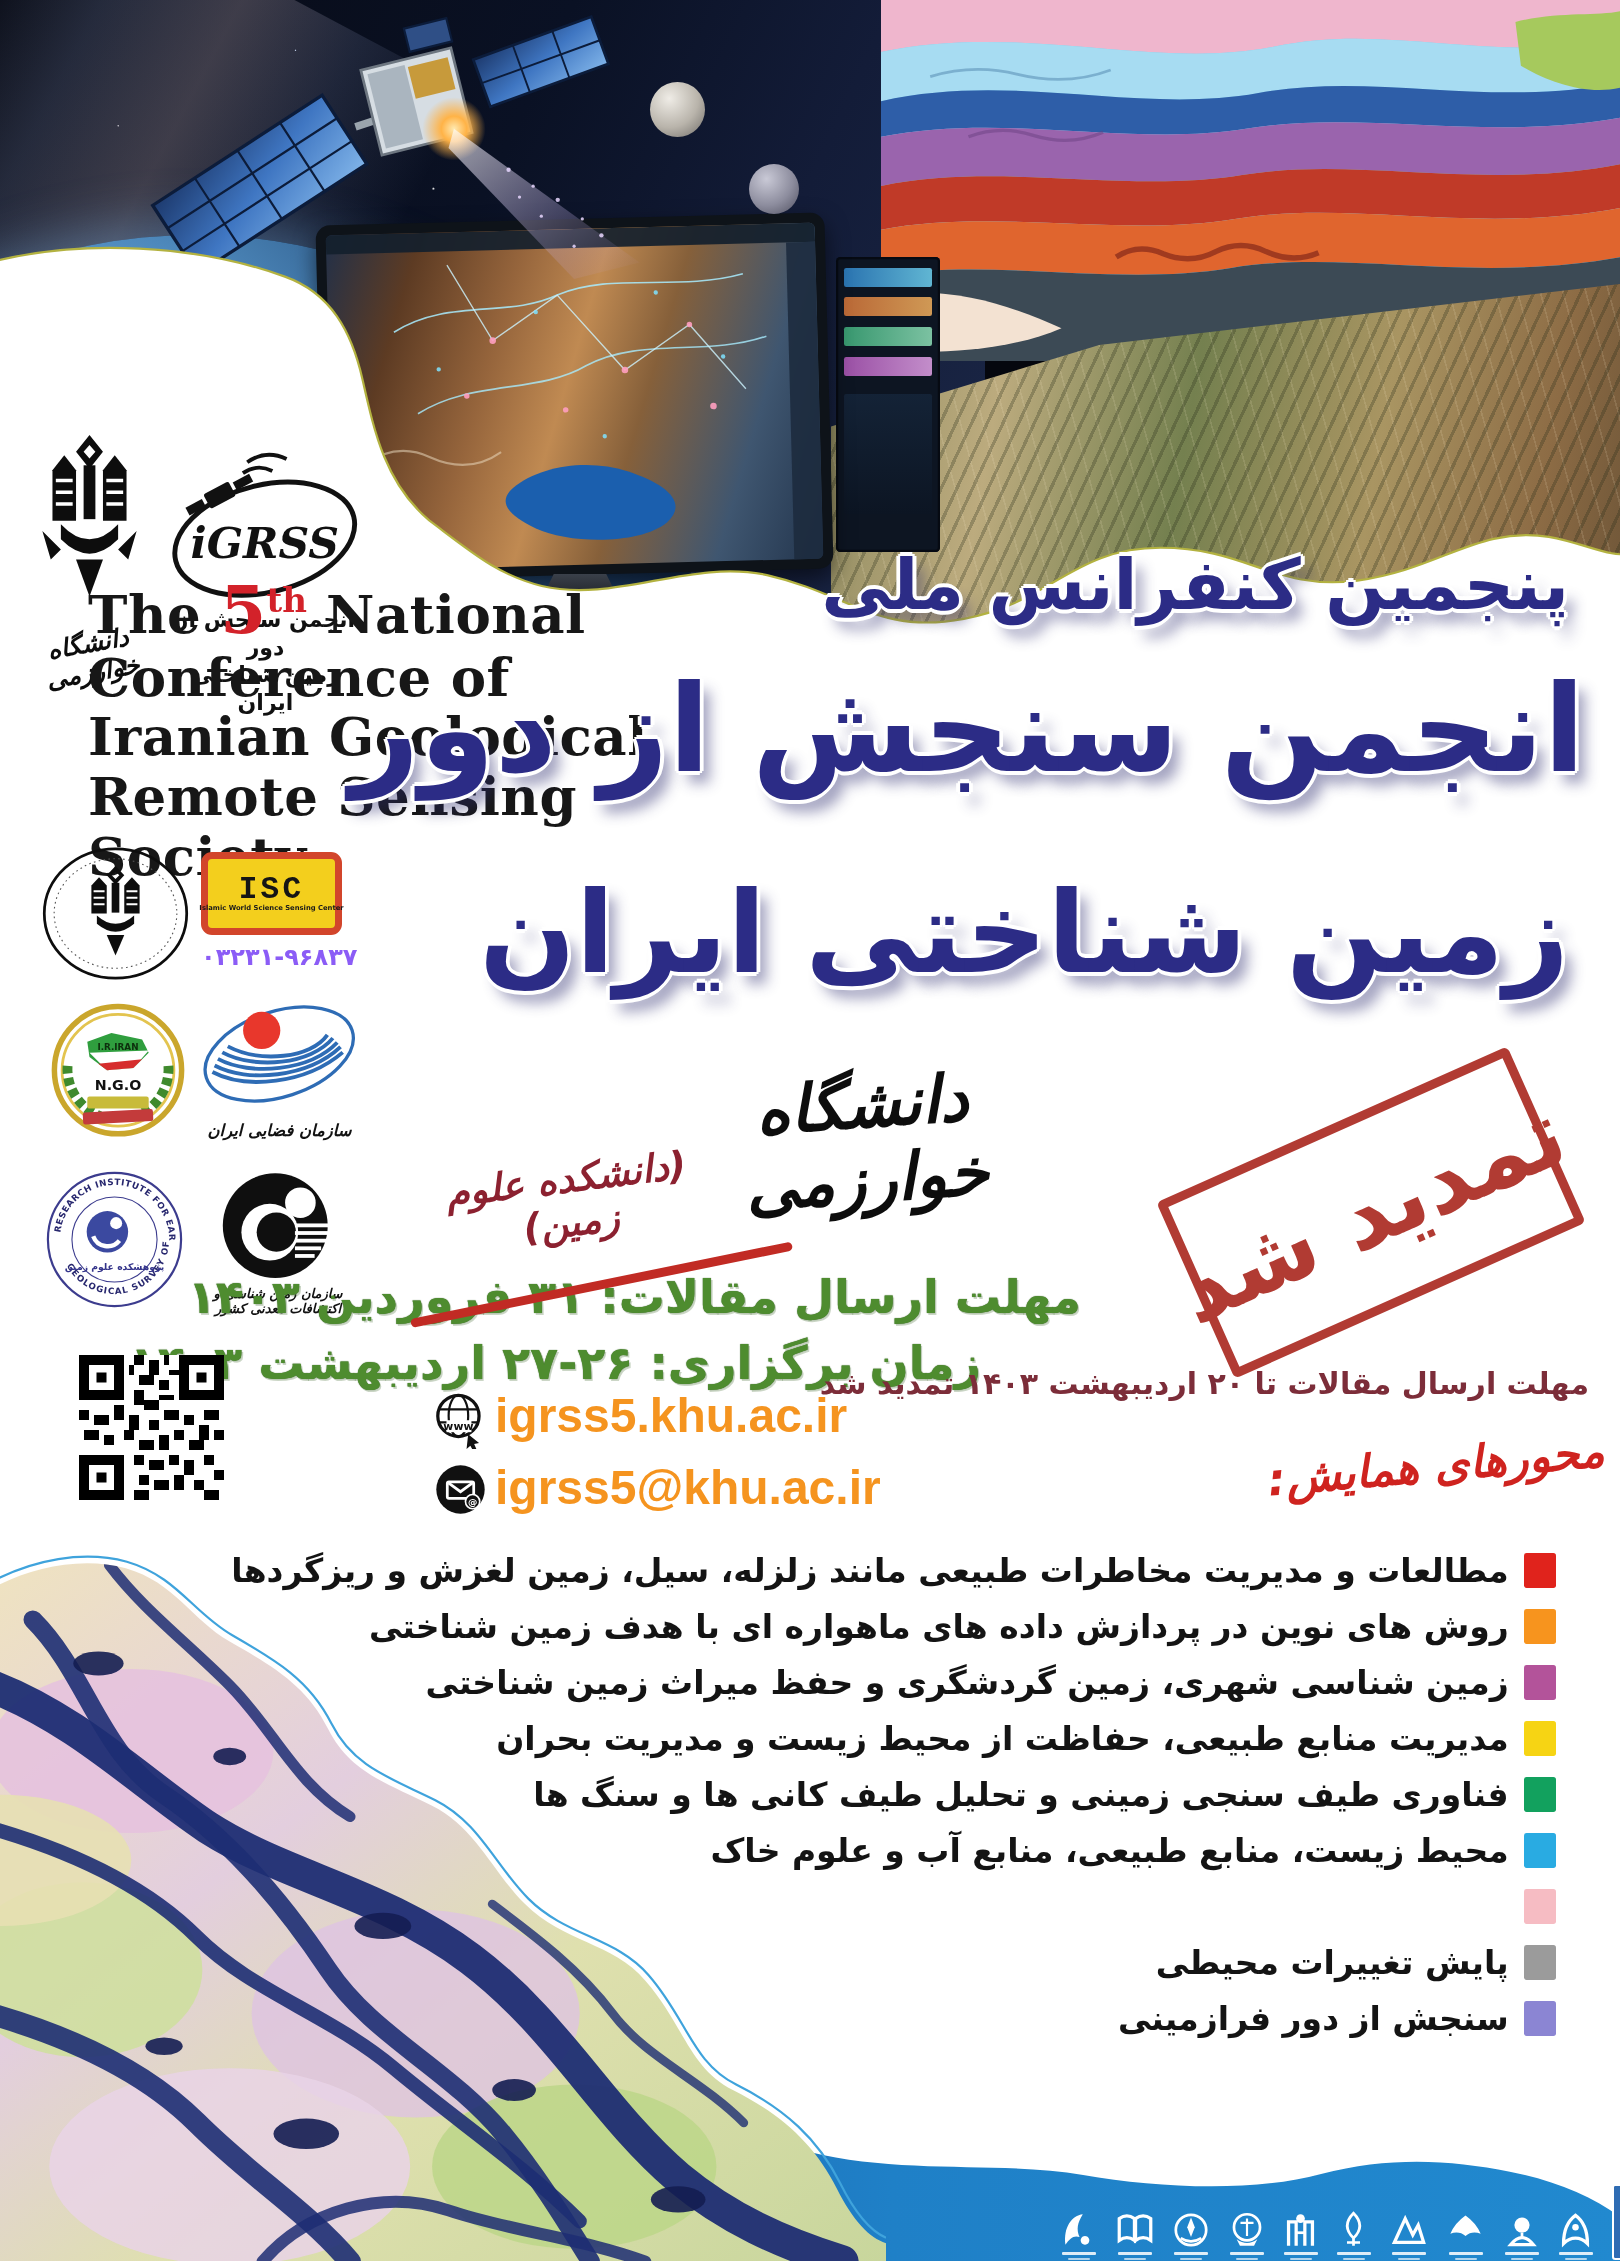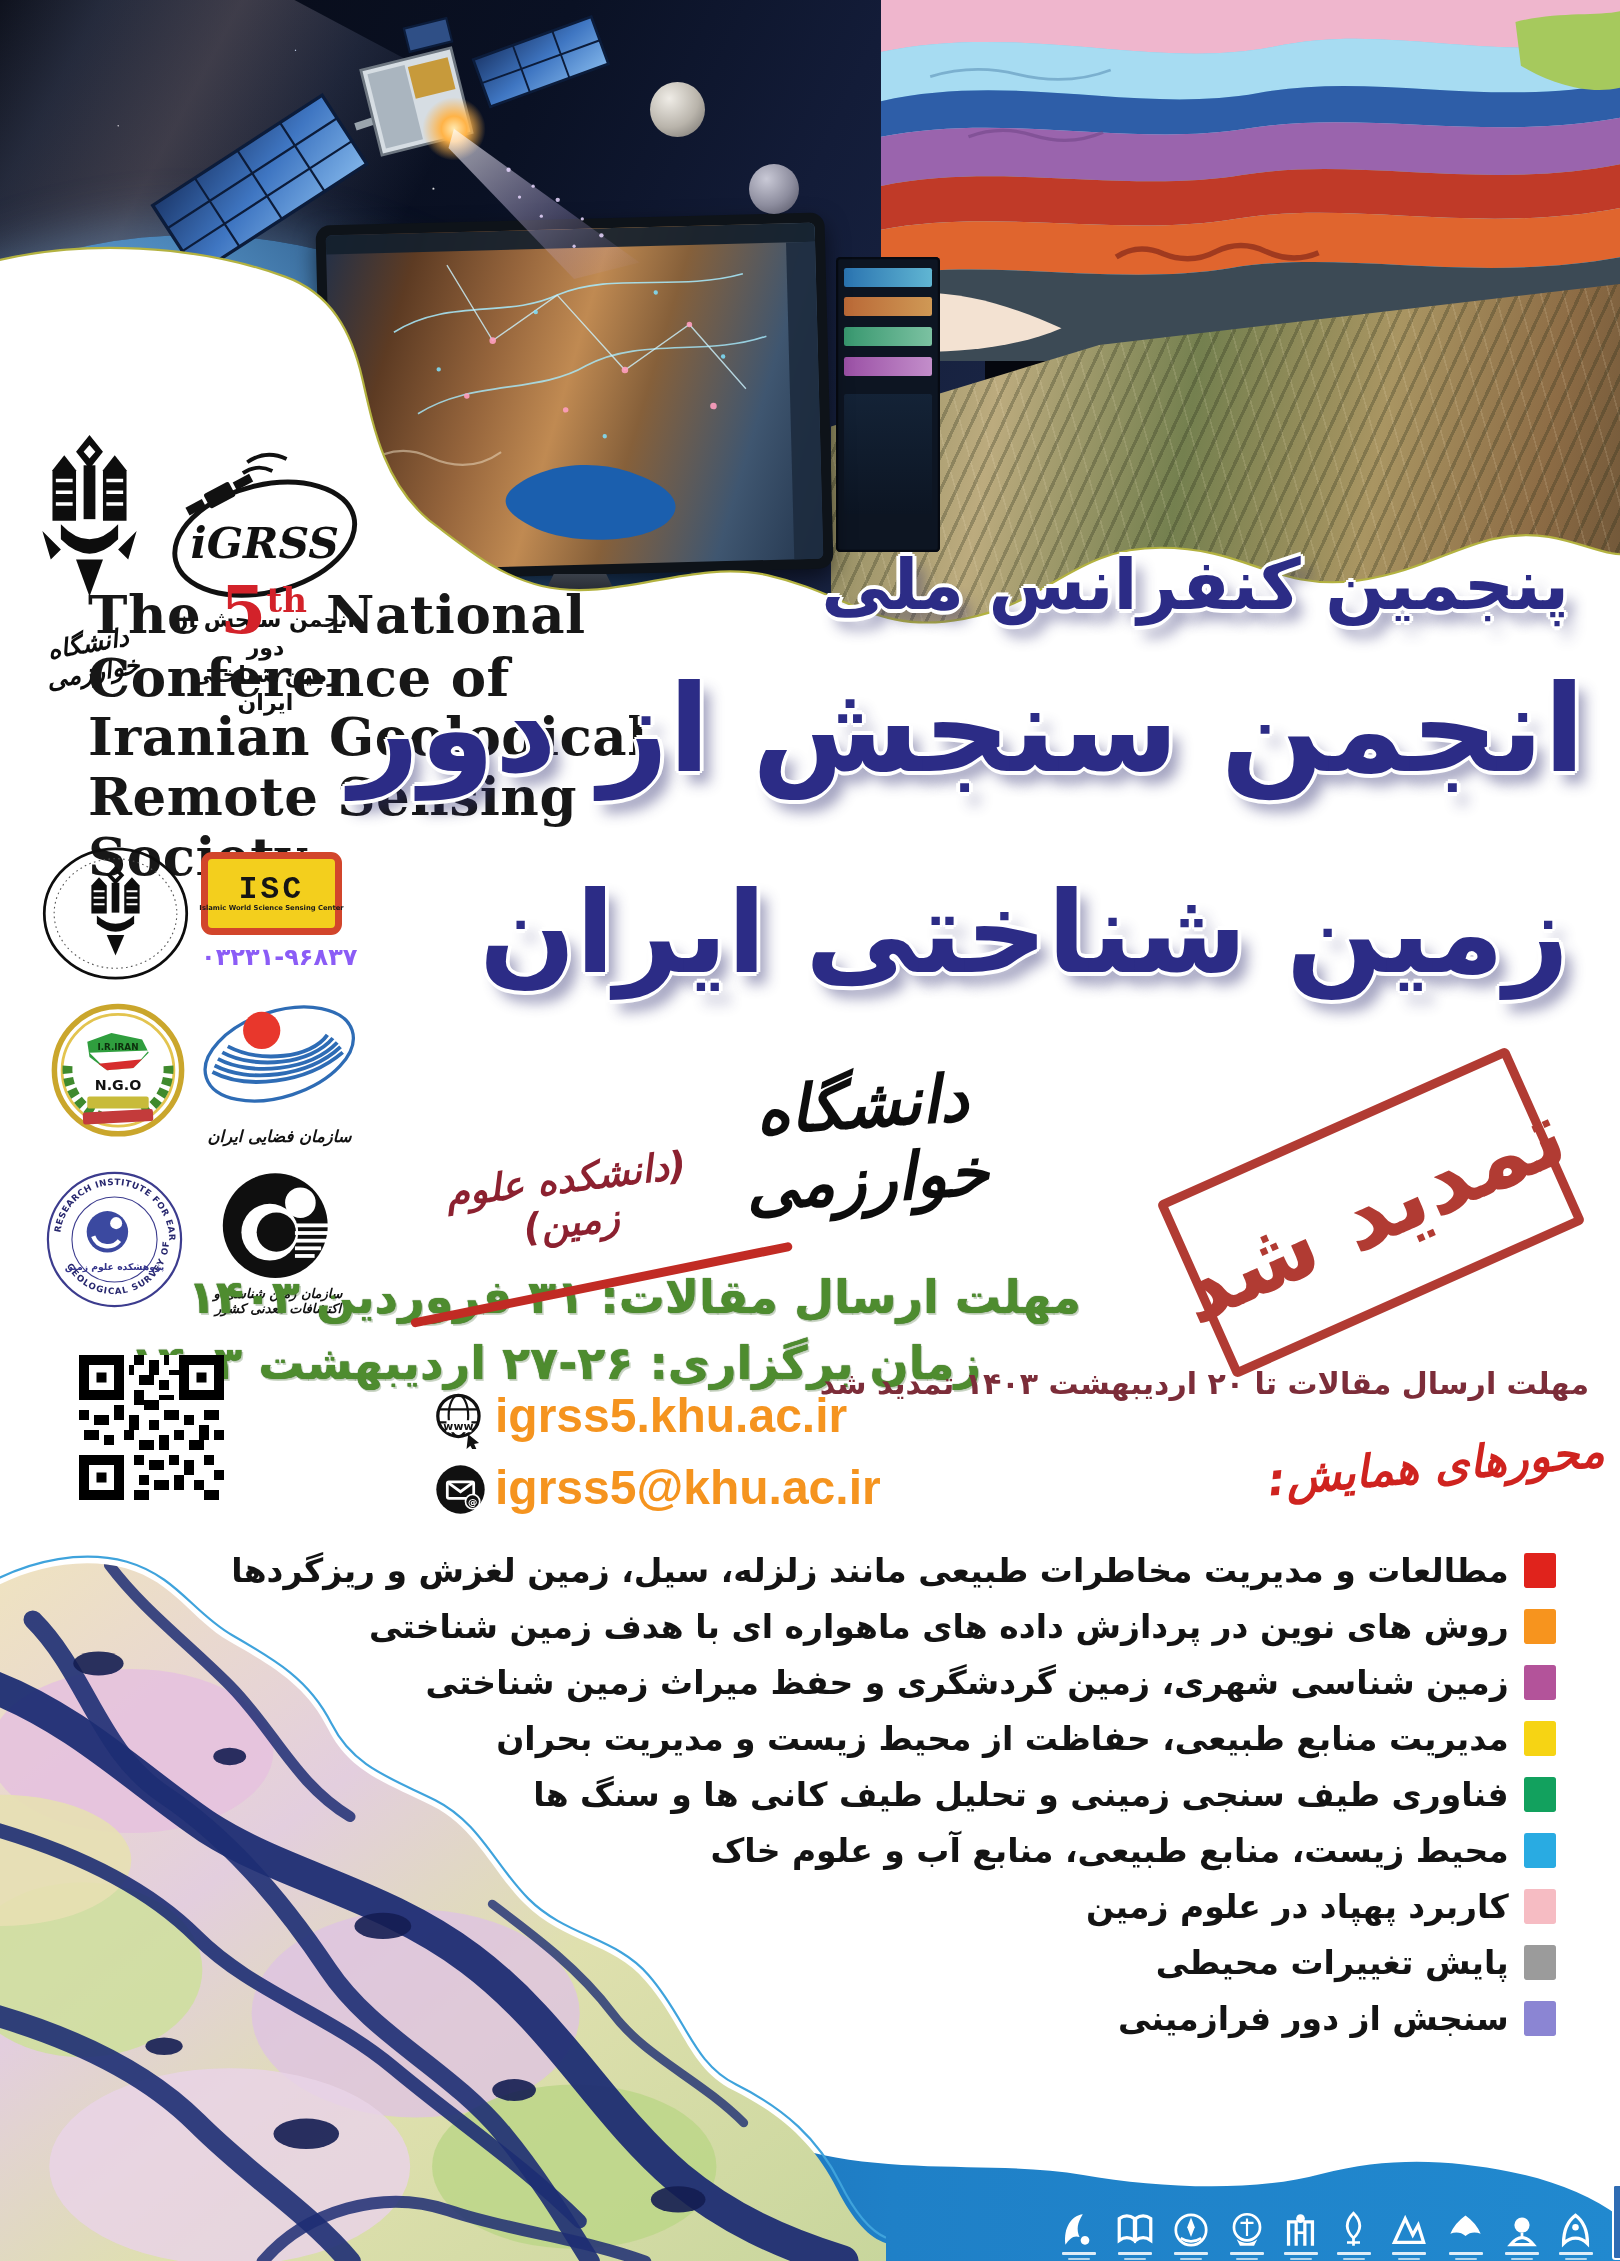--- a/index.html
+++ b/index.html
@@ -339,21 +339,21 @@
       <ellipse cx="152" cy="95" rx="140" ry="78" fill="none" stroke="#2e6cb5" stroke-width="6" transform="rotate(-18 152 95)"></ellipse>
       <circle cx="120" cy="52" r="34" fill="#e8372c"></circle>
       <g stroke="#2e6cb5" fill="none" stroke-width="7">
         <path d="M30,128 C90,160 200,150 268,92"></path>
         <path d="M34,116 C94,148 204,138 264,82"></path>
         <path d="M40,104 C100,136 208,126 258,74"></path>
         <path d="M48,92 C108,124 210,114 250,66"></path>
         <path d="M58,81 C118,112 210,103 240,60"></path>
       </g>
     </svg>
-    <div class="fa-caption" style="font-size:16.4px;margin-top:19px">سازمان فضایی ایران</div>
+    <div class="fa-caption" style="font-size:16.4px;margin-top:13px">سازمان فضایی ایران</div>
   </div>
 
   <svg class="abs" style="left:43px;top:1166px;width:143px;height:147px" viewBox="0 0 262 268">
     <circle cx="131" cy="134" r="122" fill="none" stroke="#3c3c8e" stroke-width="4"></circle>
     <circle cx="131" cy="134" r="78" fill="none" stroke="#3c3c8e" stroke-width="2"></circle>
     <defs>
       <path id="ringTop" d="M131,134 m-100,0 a100,100 0 1 1 200,0"></path>
       <path id="ringBot" d="M131,134 m-100,0 a100,100 0 1 0 200,0"></path>
     </defs>
     <text font-size="16" font-weight="bold" fill="#27276e" letter-spacing="1">
@@ -483,21 +483,20 @@
     <div class="topic-row">
       <div class="topic-bullet" style="background: rgb(18, 161, 94);"></div>
       <div class="topic-label">فناوری طیف سنجی زمینی و تحلیل طیف کانی ها و سنگ ها</div>
     </div>
     <div class="topic-row">
       <div class="topic-bullet" style="background: rgb(41, 171, 226);"></div>
       <div class="topic-label">محیط زیست، منابع طبیعی، منابع آب و علوم خاک</div>
     </div>
     <div class="topic-row">
       <div class="topic-bullet" style="background: rgb(246, 188, 195);"></div>
-      <div class="topic-label">کاربرد پهپاد در علوم زمین</div>
     </div>
     <div class="topic-row">
       <div class="topic-bullet" style="background: rgb(155, 155, 155);"></div>
       <div class="topic-label">پایش تغییرات محیطی</div>
     </div>
     <div class="topic-row">
       <div class="topic-bullet" style="background: rgb(139, 133, 211);"></div>
       <div class="topic-label">سنجش از دور فرازمینی</div>
     </div>
   </div>

